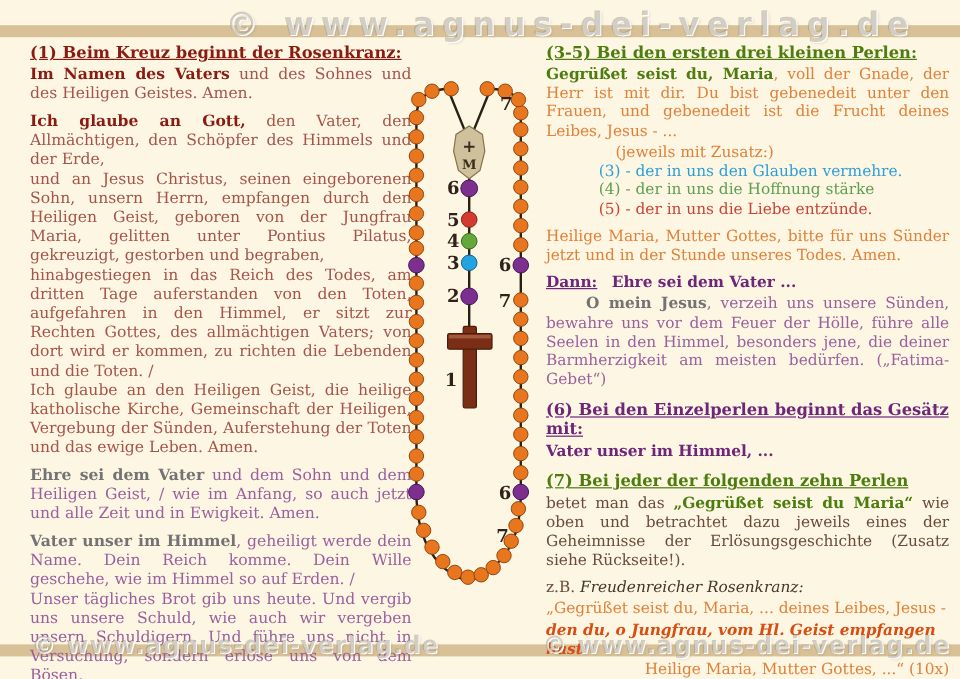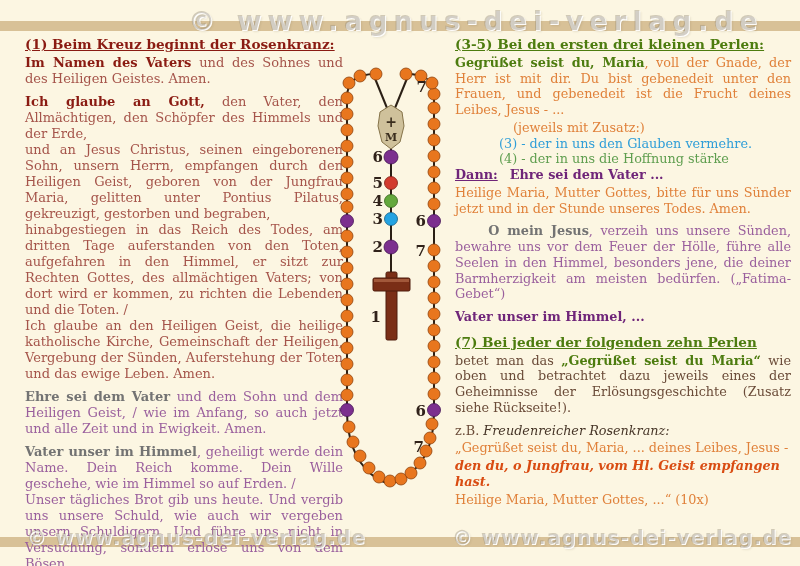--- a/index.html
+++ b/index.html
@@ -77,30 +77,32 @@
     <p class="body purpleb"><b class="lead purplelead">Vater unser im Himmel</b><span>, geheiligt werde dein Name. Dein Reich komme. Dein Wille geschehe, wie im Himmel so auf Erden. /
 Unser tägliches Brot gib uns heute. Und vergib uns unsere Schuld, wie auch wir vergeben unsern Schuldigern. Und führe uns nicht in Versuchung, sondern erlöse uns von dem Bösen.</span></p>
   </div>
 
   <div class="col right">
     <div class="h orangeh">(3-5) Bei den ersten drei kleinen Perlen:</div>
     <p class="body orangeb tight"><b class="lead orangeh">Gegrüßet seist du, Maria</b><span>, voll der Gnade, der Herr ist mit dir. Du bist gebenedeit unter den Frauen, und gebenedeit ist die Frucht deines Leibes, Jesus - ...</span></p>
     <p class="body orangeb indent1">(jeweils mit Zusatz:)</p>
     <p class="body blue indent2">(3) - der in uns den Glauben vermehre.</p>
     <p class="body green indent2">(4) - der in uns die Hoffnung stärke</p>
+    <p class="body redline indent2 lastz">(5) - der in uns die Liebe entzünde.</p>
+    <p class="body orangeb">Heilige Maria, Mutter Gottes, bitte für uns Sünder jetzt und in der Stunde unseres Todes. Amen.</p>
     <p class="body purpleh dannline tight"><span class="dann">Dann:</span><b>Ehre sei dem Vater ...</b></p>
-    <p class="body orangeb">Heilige Maria, Mutter Gottes, bitte für uns Sünder jetzt und in der Stunde unseres Todes. Amen.</p>
     <p class="body purpleb firstind"><b class="lead purplelead">O mein Jesus</b><span>, verzeih uns unsere Sünden, bewahre uns vor dem Feuer der Hölle, führe alle Seelen in den Himmel, besonders jene, die deiner Barmherzigkeit am meisten bedürfen. („Fatima-Gebet“)</span></p>
+    <div class="h purpleh">(6) Bei den Einzelperlen beginnt das Gesätz mit:</div>
     <p class="body purpleh nogap"><b>Vater unser im Himmel, ...</b></p>
     <div class="h orangeh">(7) Bei jeder der folgenden zehn Perlen</div>
     <p class="body brown"><span>betet man das </span><b class="orangeh">„Gegrüßet seist du Maria“</b><span> wie oben und betrachtet dazu jeweils eines der Geheimnisse der Erlösungsgeschichte (Zusatz siehe Rückseite!).</span></p>
     <p class="body brown tight"><span>z.B. </span><i class="darkit">Freudenreicher Rosenkranz:</i></p>
     <p class="body orangeb tight" style="text-align:left">„Gegrüßet seist du, Maria, ... deines Leibes, Jesus -</p>
     <p class="body oranit tight" style="text-align:left">den du, o Jungfrau, vom Hl. Geist empfangen hast.</p>
-    <p class="body orangeb" style="text-align:left">Heilige Maria, Mutter Gottes, ...“ (10x)</p>
+    <p class="body orangeb" style="text-align:right">Heilige Maria, Mutter Gottes, ...“ (10x)</p>
 
   </div>
 
   <svg id="rosary" width="115" height="458" viewBox="0 0 115 458">
 
     <g stroke-width="2" fill="none" stroke="#2a1f15">
       <path d="M 43 24 C 22 24 14 32 14 48 L 14 360 C 14 392 24 412 38 424 C 46 431 52 433 57 433 C 64 433 72 429 80 421 C 93 409 101 392 101 360 L 101 44 C 101 30 92 24 73 24"></path>
       <path d="M 41 26 L 54 58"></path>
       <path d="M 75 26 L 62 58"></path>
       <path d="M 58 96 L 58 224"></path>

